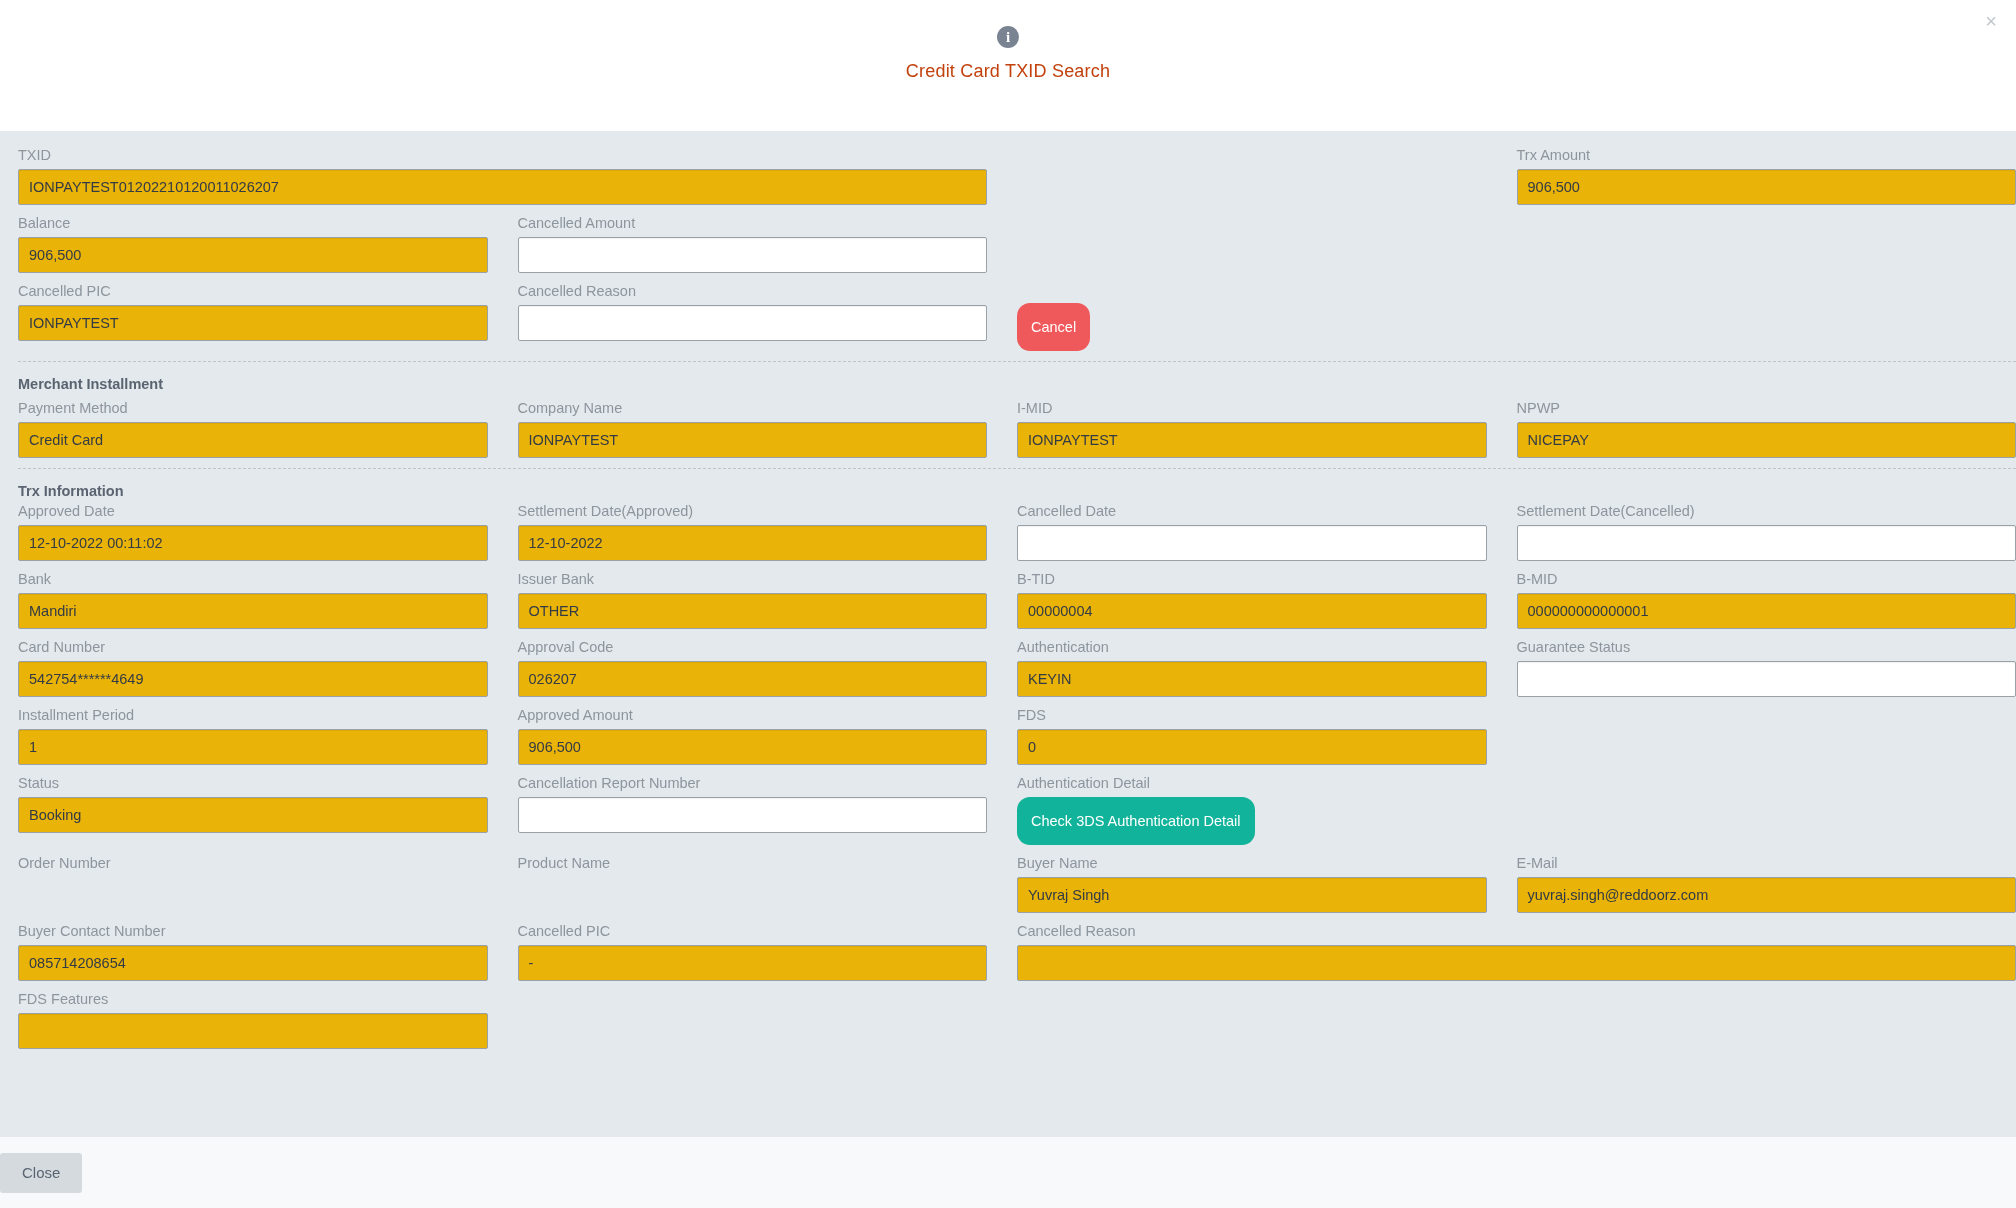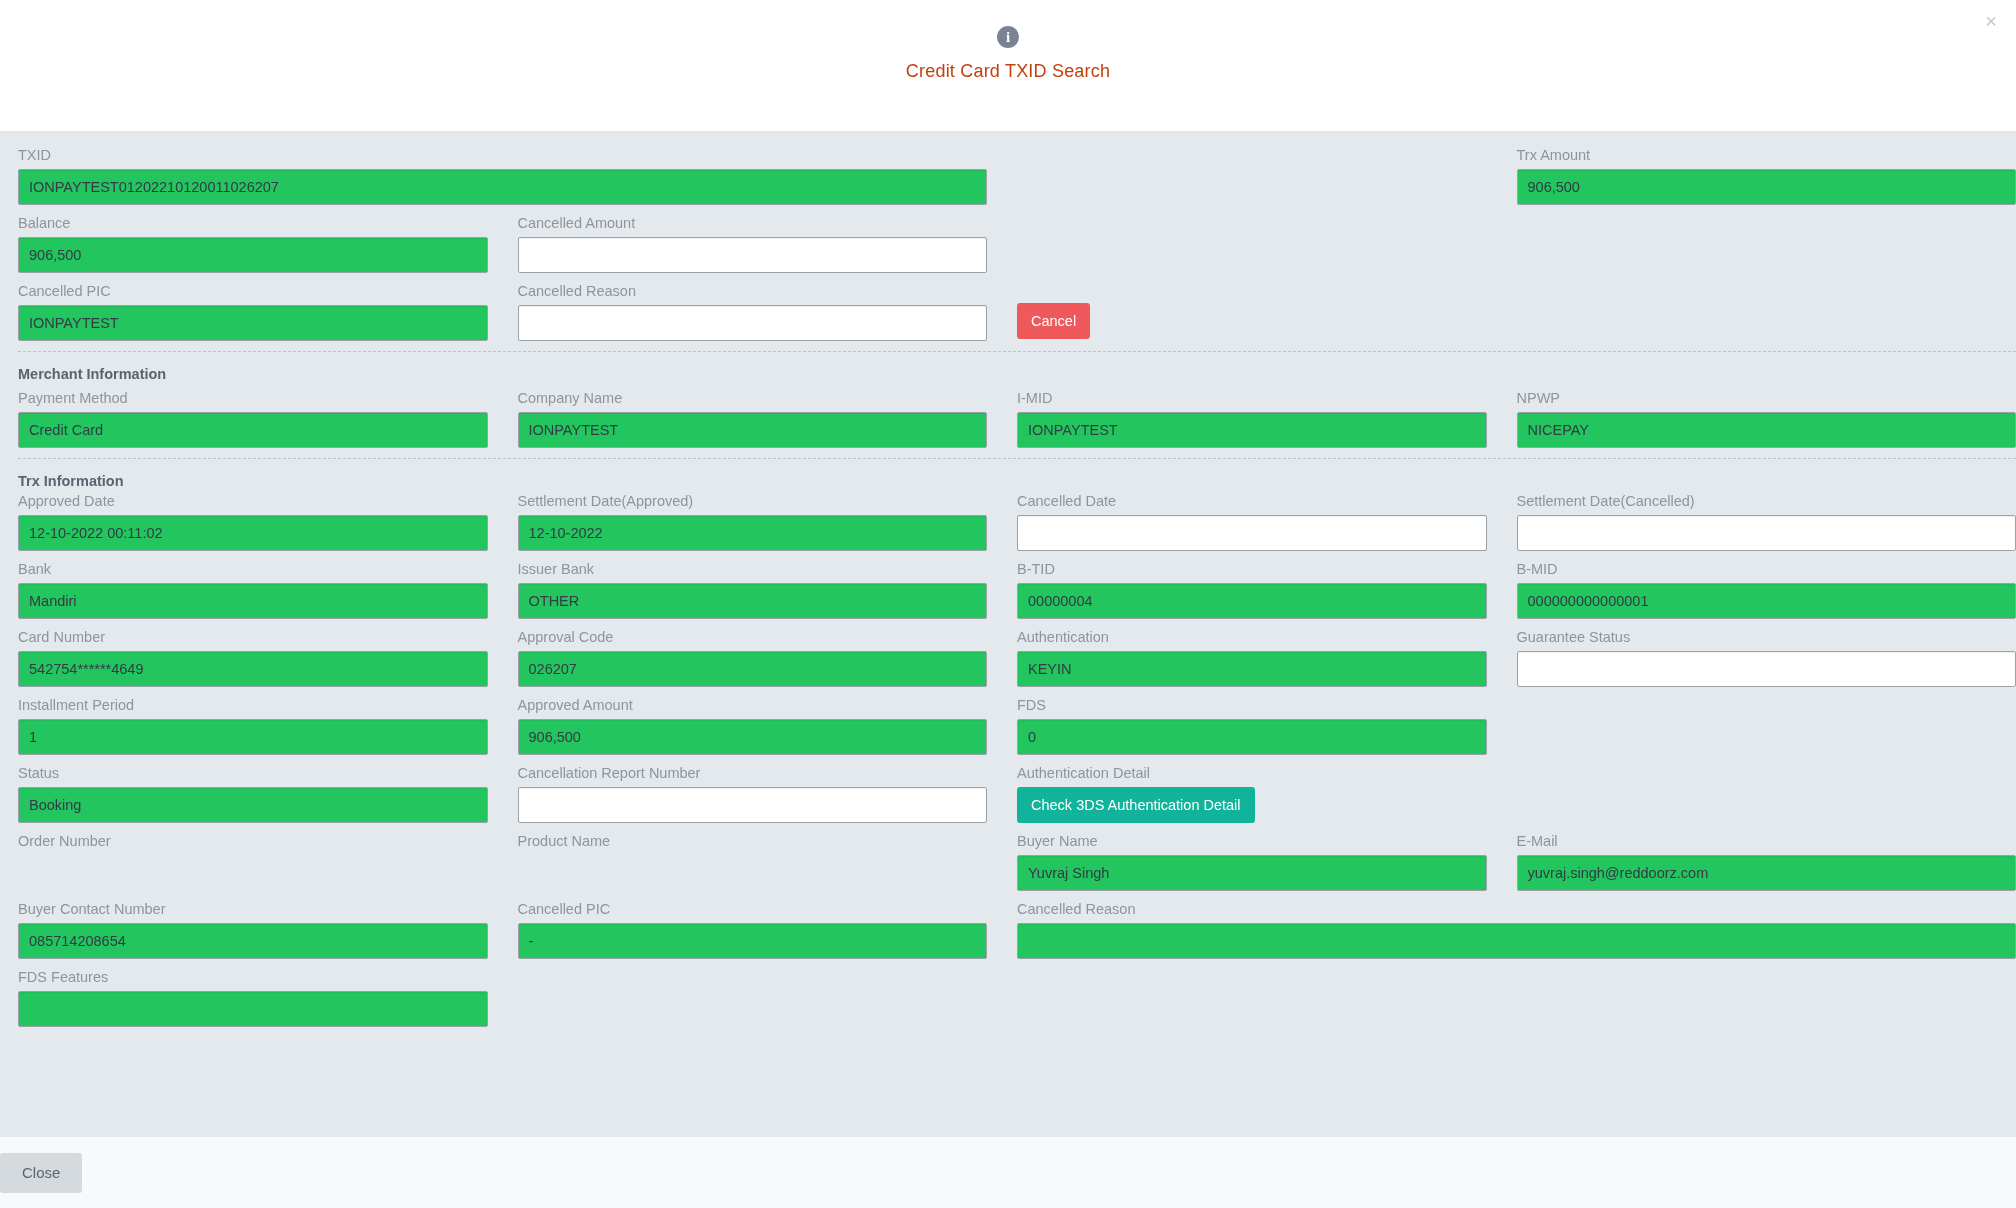--- a/index.html
+++ b/index.html
@@ -87,21 +87,21 @@
     margin-bottom: 6px;
     line-height: 16px;
     white-space: nowrap;
   }
   .fld-input {
     display: block;
     width: 100%;
     height: 36px;
     border: 1px solid #9aa2a9;
     border-radius: 2px;
-    background: #22c55e;
+    background: #eab308;
     color: #333b45;
     font-size: 14.5px;
     font-family: "Liberation Sans", sans-serif;
     padding: 0 10px;
     line-height: 34px;
     box-shadow: inset 0 1px 1px rgba(0,0,0,.06);
     overflow: hidden;
     white-space: nowrap;
     text-overflow: ellipsis;
   }
@@ -115,27 +115,27 @@
   }
   .divider {
     border-top: 1px dashed #bcc4cb;
     margin: 8px 0 10px 0;
     width: 100%;
   }
 
   .btn {
     display: inline-block;
     border: none;
-    border-radius: 3px;
+    border-radius: 13px;
     color: #ffffff;
     font-size: 14.5px;
     font-family: "Liberation Sans", sans-serif;
     cursor: pointer;
     padding: 0 14px;
-    height: 36px;
+    height: 48px;
     line-height: 36px;
     white-space: nowrap;
   }
   .btn-cancel { background: #f0595b; min-width: 68px; text-align: center; }
   .btn-3ds { background: #11b39a; }
 
   .field-btn-wrap { padding-top: 20px; }
 
   
   .modal-footer {
@@ -208,21 +208,21 @@
         <div class="fld-input empty"></div>
       </div>
       <div class="col col-50 col-last field-btn-wrap">
         <button class="btn btn-cancel">Cancel</button>
       </div>
     </div>
 
     <div class="divider"></div>
 
     <div class="row" style="margin-bottom:6px;">
-      <div class="section-head">Merchant Information</div>
+      <div class="section-head">Merchant Installment</div>
     </div>
 
     <div class="row">
       <div class="col col-25">
         <span class="fld-label">Payment Method</span>
         <div class="fld-input">Credit Card</div>
       </div>
       <div class="col col-25">
         <span class="fld-label">Company Name</span>
         <div class="fld-input">IONPAYTEST</div>

